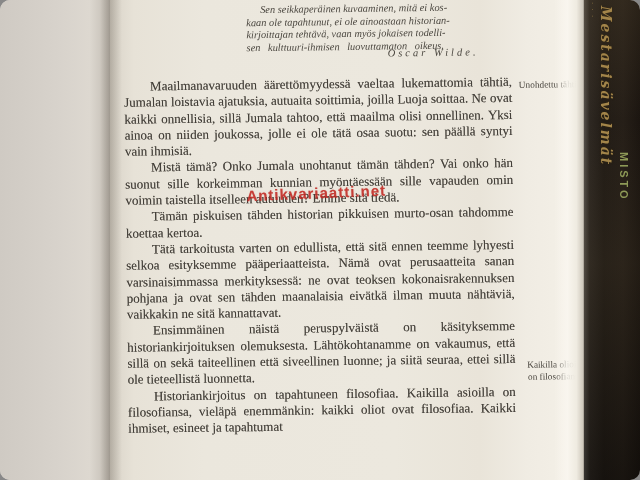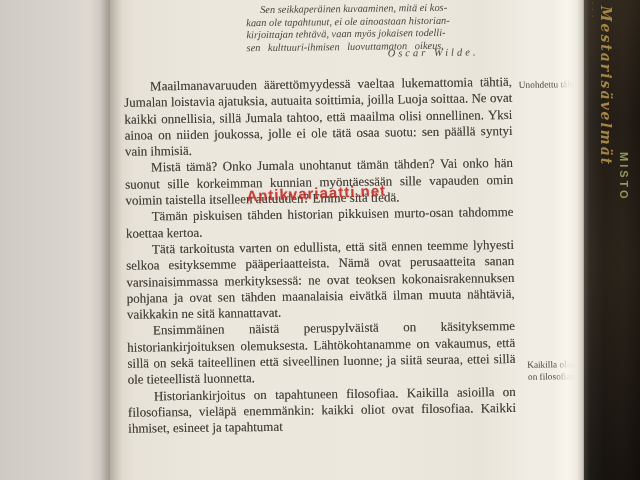--- a/index.html
+++ b/index.html
@@ -1,17 +1,17 @@
 <!DOCTYPE html>
 <html><head>
 <meta charset="utf-8">
 <style>
   html,body{margin:0;padding:0;background:#888;}
   .scene{position:relative;width:640px;height:480px;overflow:hidden;
-         background:#d6d1ca;font-family:"Liberation Serif",serif;}
+         background:#d6d1ca;font-family:"Liberation Serif",serif;border-radius:10px;}
 
   
   .facing{position:absolute;left:0;top:0;width:112px;height:480px;
           background:linear-gradient(90deg,#cfcac3 0%,#d8d3cc 55%,#ddd8d0 80%,#c2bcb3 97%,#b5afa6 100%);}
 
   
   .page{position:absolute;left:110px;top:0;width:474px;height:480px;
         background:linear-gradient(90deg,#d9d3c8 0%,#e7e2d7 5%,#ebe7dd 20%,#ece8de 60%,#e9e4d9 78%,#f0ece3 88%,#f3efe6 96%,#e4dfd4 100%);}
   .fore-edge{position:absolute;right:0;top:0;width:30px;height:480px;
         background:linear-gradient(90deg,rgba(255,255,255,0) 0%,rgba(250,247,240,.85) 45%,#efebe1 75%,#cfc9bd 96%,#9a948a 100%);}

